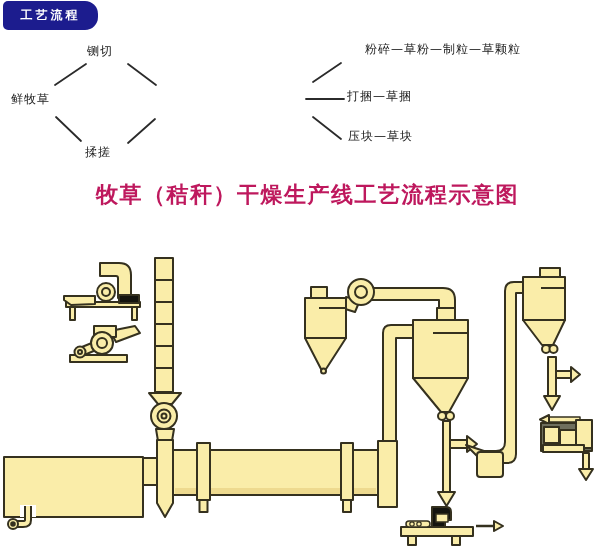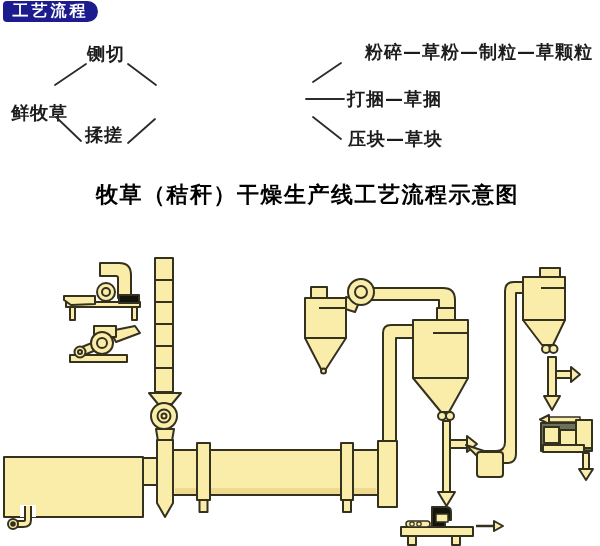--- a/index.html
+++ b/index.html
@@ -1,43 +1,43 @@
 <!DOCTYPE html>
 <html><head>
 <meta charset="utf-8">
 <style>
   html,body{margin:0;padding:0;background:#fff;}
   #stage{position:relative;width:600px;height:546px;background:#ffffff;overflow:hidden;
          font-family:"DejaVu Serif", serif;}
   
-  .badge{position:absolute;left:3px;top:1px;width:95px;height:21px;background:#1c1c8e;
+  .badge{position:absolute;left:3px;top:1px;width:95px;height:29px;background:#1c1c8e;
          border-radius:5px 13px 13px 5px;display:flex;align-items:center;justify-content:center;
-         color:#ffffff;font-size:16px;font-weight:bold;letter-spacing:3px;
+         color:#ffffff;font-size:12px;font-weight:bold;letter-spacing:3px;
          font-family:"DejaVu Sans", sans-serif;}
   
-  .fc-text{position:absolute;color:#1c1c1c;font-size:18px;font-weight:700;
+  .fc-text{position:absolute;color:#1c1c1c;font-size:12px;font-weight:400;
            letter-spacing:1px;white-space:nowrap;line-height:1;}
   .fc-lines{position:absolute;left:0;top:0;pointer-events:none;}
   
-  .caption{position:absolute;left:96px;top:184px;color:#000000;font-size:22px;font-weight:bold;
+  .caption{position:absolute;left:96px;top:184px;color:#be185d;font-size:22px;font-weight:bold;
            letter-spacing:1.5px;white-space:nowrap;font-family:"DejaVu Sans", sans-serif;line-height:1;}
   
   .diagram{position:absolute;left:0;top:230px;}
   .diagram *{vector-effect:non-scaling-stroke;}
 </style>
 </head>
 <body>
 
 <div id="stage">
 
   <div class="badge">工艺流程</div>
 
   <div class="fc-text" style="left:87px;top:45px">铡切</div>
-  <div class="fc-text" style="left:11px;top:104px">鲜牧草</div>
-  <div class="fc-text" style="left:85px;top:126px">揉搓</div>
+  <div class="fc-text" style="left:11px;top:93px">鲜牧草</div>
+  <div class="fc-text" style="left:85px;top:146px">揉搓</div>
   <div class="fc-text" style="left:365px;top:43px">粉碎—草粉—制粒—草颗粒</div>
   <div class="fc-text" style="left:348px;top:130px">压块—草块</div>
   <div class="fc-text" style="left:347px;top:90px">打捆—草捆</div>
 
   <svg class="fc-lines" width="600" height="230" viewBox="0 0 600 230">
     <g stroke="#2b2b2b" stroke-width="1.8" stroke-linecap="round">
       <line x1="55" y1="85" x2="86" y2="64"></line>
       <line x1="128" y1="64" x2="156" y2="85"></line>
       <line x1="56" y1="117" x2="81" y2="141"></line>
       <line x1="128" y1="143" x2="155" y2="119"></line>

